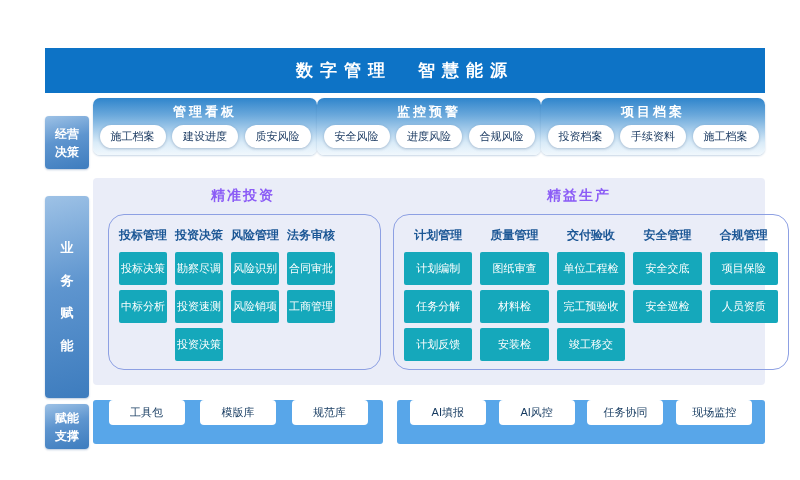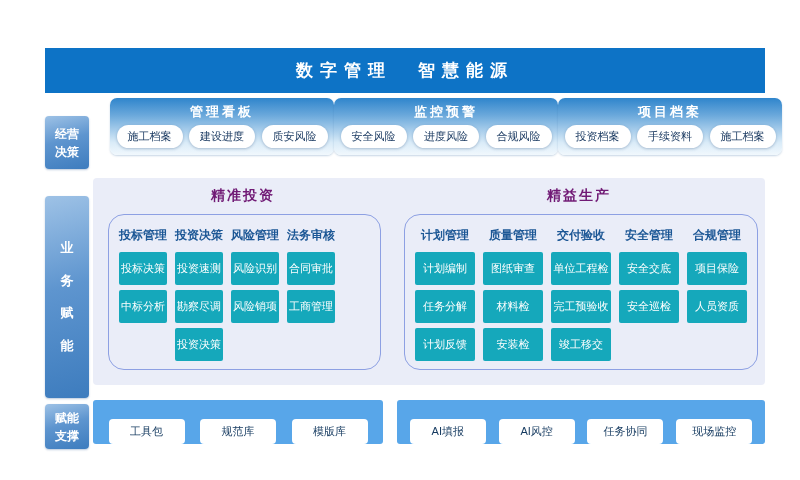--- a/index.html
+++ b/index.html
@@ -15,50 +15,50 @@
   .tag{position:absolute;left:45px;width:44px;border-radius:4px;
     background:linear-gradient(165deg,#9ec2e6 0%,#5e95cf 45%,#3d7cbe 100%);
     color:#fff;font-weight:bold;font-size:12px;line-height:1.5;
     display:flex;align-items:center;justify-content:center;text-align:center;white-space:pre-line;
     box-shadow:0 1px 2px rgba(30,80,140,.3);margin-top:16px;}
   .tag-decision{top:100px;height:53px;}
   .tag-business{top:180px;height:202px;font-size:13px;line-height:2.5;}
   .tag-support{top:388px;height:45px;}
 
   
-  .cards{position:absolute;left:93px;top:98px;width:672px;height:57px;display:flex;margin-left:17px;}
+  .cards{position:absolute;left:93px;top:98px;width:672px;height:57px;display:flex;}
   .card{flex:1;position:relative;border-radius:7px;
     background:linear-gradient(180deg,#2f85cc 0%,#6aa8db 30%,#d9ebf8 78%,#f1f8fd 100%);
     box-shadow:0 1px 2px rgba(30,90,150,.25);}
   .card-title{margin-top:5px;text-align:center;color:#fff;font-size:13px;font-weight:bold;letter-spacing:3px;}
   .pill-row{position:absolute;left:0;right:0;bottom:7px;display:flex;justify-content:space-evenly;}
   .pill{background:#fff;border-radius:999px;padding:4px 11px;font-size:11px;color:#16365e;
     box-shadow:0 1px 3px rgba(20,60,110,.3);}
 
   
   .panel{position:absolute;left:93px;top:178px;width:672px;height:207px;background:#eaedf8;border-radius:4px;}
   .panel-title{position:absolute;top:9px;text-align:center;font-size:14px;font-weight:bold;
-    color:#701a75;letter-spacing:2px;}
+    color:#8b5cf6;letter-spacing:2px;}
   .panel-title-0{left:0;width:300px;}
   .panel-title-1{left:300px;width:372px;}
   .panel-box{position:absolute;top:36px;height:156px;box-sizing:border-box;
     border:1px solid #8da0e3;border-radius:16px;padding:8px 10px;
     display:grid;grid-auto-flow:column;grid-template-rows:24px repeat(3,1fr);gap:5px 8px;}
   .panel-box-0{left:15px;width:273px;}
-  .panel-box-1{left:311px;width:354px;}
+  .panel-box-1{left:300px;width:396px;}
   .col-header{display:flex;align-items:center;justify-content:center;
     font-size:12px;font-weight:bold;color:#1c5795;white-space:nowrap;}
   .cell{display:flex;align-items:stretch;}
   .chip{flex:1;background:#15a8bb;color:#fff;font-size:11px;border-radius:2px;
     display:flex;align-items:center;justify-content:center;text-align:left;
     line-height:1.25;padding:2px;}
 
   
   .bar{position:absolute;top:400px;height:44px;background:#58a6e9;border-radius:3px;
-    display:flex;align-items:flex-end;justify-content:space-evenly;}
+    display:flex;align-items:flex-start;justify-content:space-evenly;}
   .bar-left{left:93px;width:290px;}
   .bar-right{left:397px;width:368px;}
   .tool-btn{background:#fff;border-radius:4px;min-width:76px;padding:5px 8px;box-sizing:border-box;
     text-align:center;font-size:11px;color:#14395f;}
 </style>
 </head>
 <body>
 
 <div class="page">
 
@@ -106,24 +106,24 @@
         <div class="col-header">投标管理</div>
         <div class="cell">
           <div class="chip">投标决策</div>
         </div>
         <div class="cell">
           <div class="chip">中标分析</div>
         </div>
         <div class="cell"></div>
         <div class="col-header">投资决策</div>
         <div class="cell">
+          <div class="chip">勘察尽调</div>
+        </div>
+        <div class="cell">
           <div class="chip">投资速测</div>
-        </div>
-        <div class="cell">
-          <div class="chip">勘察尽调</div>
         </div>
         <div class="cell">
           <div class="chip">投资决策</div>
         </div>
         <div class="col-header">风险管理</div>
         <div class="cell">
           <div class="chip">风险识别</div>
         </div>
         <div class="cell">
           <div class="chip">风险销项</div>
@@ -186,22 +186,22 @@
           <div class="chip">人员资质</div>
         </div>
         <div class="cell"></div>
       </div>
     </div>
 
   <div class="tag tag-support">赋能
 支撑</div>
   <div class="bar bar-left" id="support-group-0">
       <div class="tool-btn">工具包</div>
+      <div class="tool-btn">模版库</div>
       <div class="tool-btn">规范库</div>
-      <div class="tool-btn">模版库</div>
     </div>
   <div class="bar bar-right" id="support-group-1">
       <div class="tool-btn">AI填报</div>
       <div class="tool-btn">AI风控</div>
       <div class="tool-btn">任务协同</div>
       <div class="tool-btn">现场监控</div>
     </div>
 
 </div>
 

